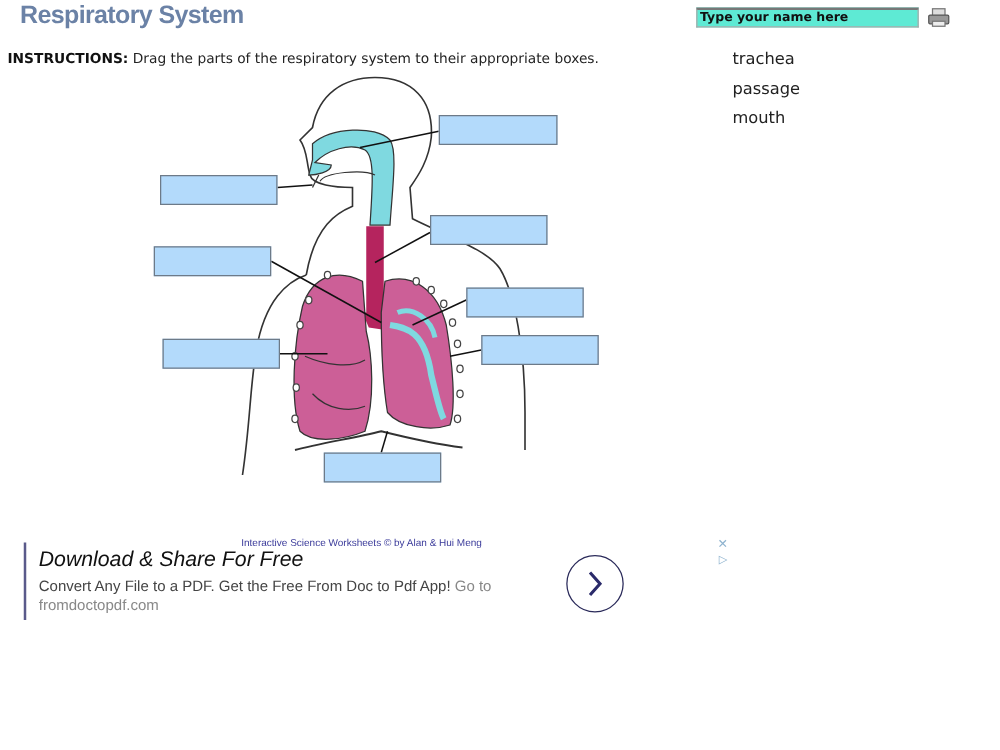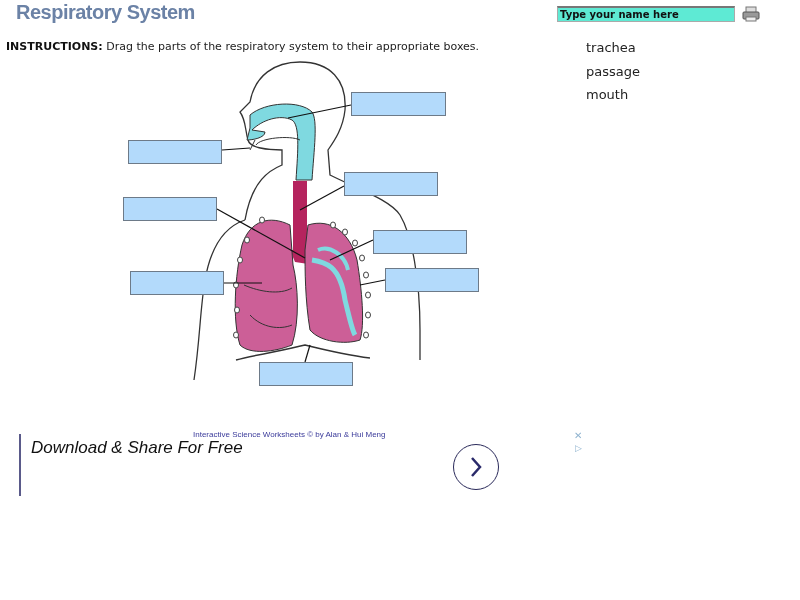--- a/index.html
+++ b/index.html
@@ -98,20 +98,21 @@
 <div class="dropbox" style="left:123px;top:197px;width:94px;height:24px;"></div>
 <div class="dropbox" style="left:373px;top:230px;width:94px;height:24px;"></div>
 <div class="dropbox" style="left:130px;top:271px;width:94px;height:24px;"></div>
 <div class="dropbox" style="left:385px;top:268px;width:94px;height:24px;"></div>
 <div class="dropbox" style="left:259px;top:362px;width:94px;height:24px;"></div>
 
 <div class="credit">Interactive Science Worksheets © by Alan &amp; Hui Meng</div>
 
 <div class="ad">
   <div class="ad-title">Download &amp; Share For Free</div>
+  <div class="ad-body"><span>Convert Any File to a PDF. Get the Free From Doc to Pdf App!</span><span class="goto"> Go to fromdoctopdf.com</span></div>
 </div>
 <div class="ad-arrow">
   <svg width="14" height="22" viewBox="0 0 14 22">
       <path d="M3,2 L11,11 L3,20" fill="none" stroke="#2a2a6a" stroke-width="2.5"></path>
     </svg>
 </div>
 <div class="ad-close">✕</div>
 <div class="ad-choice">▷</div>
 
 </body></html>

